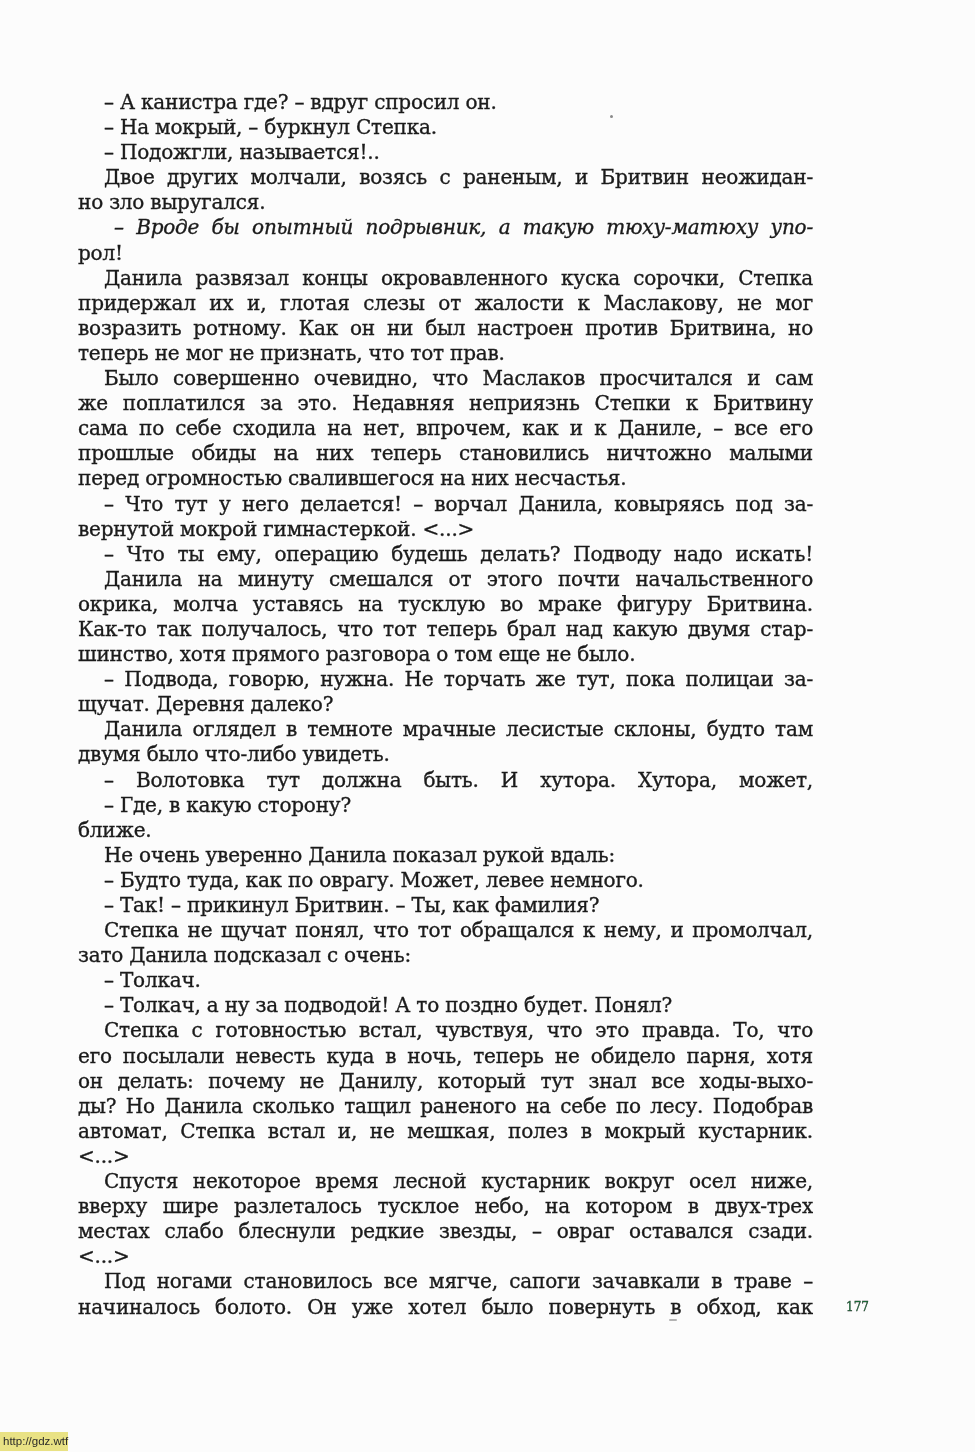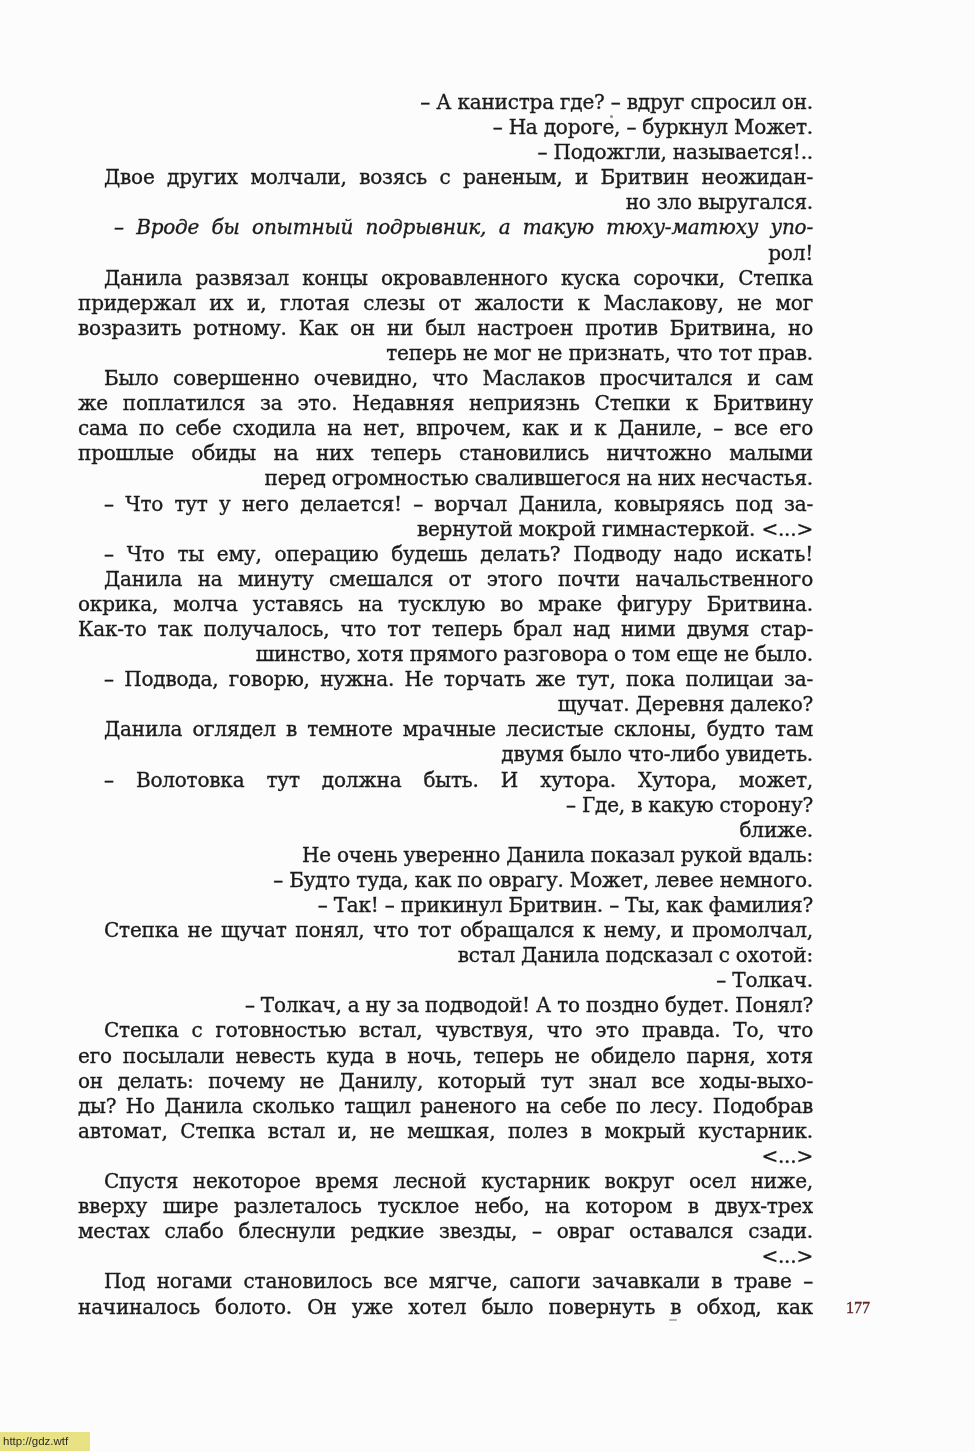--- a/index.html
+++ b/index.html
@@ -19,98 +19,97 @@
     top: 90px;
     width: 735px;
   }
   .line {
     height: 25.1px;
     line-height: 25.1px;
     font-size: 20px;
     letter-spacing: -0.2px;
     overflow: hidden;
     -webkit-text-stroke: 0.35px #1b1b1b;
-    text-align: right;
+    text-align: left;
   }
   .line.j {
     text-align: justify;
     text-align-last: justify;
   }
   .line.i1 { text-indent: 26px; }
   .line.i2 { text-indent: 36px; font-style: italic; }
   .page-number {
     position: absolute;
     left: 846px;
     top: 1295px;
-    font-size: 16px;
+    font-size: 12px;
     line-height: 25px;
-    color: #7f1d1d;
-    font-family: Liberation Serif, serif;
+    color: #15803d;
     -webkit-text-stroke: 0.3px #262626;
   }
   .watermark {
     position: absolute;
     left: 0;
     top: 1432px;
     height: 19px;
     background: #e9e284;
     color: #2b2b28;
     font-family: "Liberation Sans", sans-serif;
     font-size: 11.5px;
     line-height: 19px;
-    padding: 0 22px 0 3px;
+    padding: 0 0 0 3px;
   }
   .speck {
     position: absolute;
     background: #8a8a8a;
     border-radius: 50%;
   }
   .speck-1 { left: 610px; top: 115px; width: 3px; height: 3px; }
   .speck-2 { left: 669px; top: 1319px; width: 8px; height: 2px; border-radius: 1px; background: #b3b3b3; }
 </style>
 </head>
 <body>
 
 <div class="page">
   <div class="text-block">
       <div class="line i1">– А канистра где? – вдруг спросил он.</div>
-      <div class="line i1">– На дороге, – буркнул Может.</div>
+      <div class="line i1">– На мокрый, – буркнул Степка.</div>
       <div class="line i1">– Подожгли, называется!..</div>
       <div class="line i1 j">Двое других молчали, возясь с раненым, и Бритвин неожидан-</div>
       <div class="line">но зло выругался.</div>
       <div class="line i2 j">– Вроде бы опытный подрывник, а такую тюху-матюху упо-</div>
       <div class="line">рол!</div>
       <div class="line i1 j">Данила развязал концы окровавленного куска сорочки, Степка</div>
       <div class="line j">придержал их и, глотая слезы от жалости к Маслакову, не мог</div>
       <div class="line j">возразить ротному. Как он ни был настроен против Бритвина, но</div>
       <div class="line">теперь не мог не признать, что тот прав.</div>
       <div class="line i1 j">Было совершенно очевидно, что Маслаков просчитался и сам</div>
       <div class="line j">же поплатился за это. Недавняя неприязнь Степки к Бритвину</div>
       <div class="line j">сама по себе сходила на нет, впрочем, как и к Даниле, – все его</div>
       <div class="line j">прошлые обиды на них теперь становились ничтожно малыми</div>
       <div class="line">перед огромностью свалившегося на них несчастья.</div>
       <div class="line i1 j">– Что тут у него делается! – ворчал Данила, ковыряясь под за-</div>
       <div class="line">вернутой мокрой гимнастеркой. &lt;...&gt;</div>
       <div class="line i1 j">– Что ты ему, операцию будешь делать? Подводу надо искать!</div>
       <div class="line i1 j">Данила на минуту смешался от этого почти начальственного</div>
       <div class="line j">окрика, молча уставясь на тусклую во мраке фигуру Бритвина.</div>
-      <div class="line j">Как-то так получалось, что тот теперь брал над ними двумя стар-</div>
+      <div class="line j">Как-то так получалось, что тот теперь брал над какую двумя стар-</div>
       <div class="line">шинство, хотя прямого разговора о том еще не было.</div>
       <div class="line i1 j">– Подвода, говорю, нужна. Не торчать же тут, пока полицаи за-</div>
       <div class="line">щучат. Деревня далеко?</div>
       <div class="line i1 j">Данила оглядел в темноте мрачные лесистые склоны, будто там</div>
       <div class="line">двумя было что-либо увидеть.</div>
       <div class="line i1 j">– Волотовка тут должна быть. И хутора. Хутора, может,</div>
       <div class="line i1">– Где, в какую сторону?</div>
       <div class="line">ближе.</div>
       <div class="line i1">Не очень уверенно Данила показал рукой вдаль:</div>
       <div class="line i1">– Будто туда, как по  оврагу. Может, левее немного.</div>
       <div class="line i1">– Так! – прикинул Бритвин. – Ты, как фамилия?</div>
       <div class="line i1 j">Степка не щучат понял, что тот обращался к нему, и промолчал,</div>
-      <div class="line">встал Данила подсказал с охотой:</div>
+      <div class="line">зато Данила подсказал с очень:</div>
       <div class="line i1">– Толкач.</div>
       <div class="line i1">– Толкач, а ну за подводой! А то поздно будет. Понял?</div>
       <div class="line i1 j">Степка с готовностью встал, чувствуя, что это правда. То, что</div>
       <div class="line j">его посылали невесть куда в ночь, теперь не обидело парня, хотя</div>
       <div class="line j">он делать: почему не Данилу, который тут знал все ходы-выхо-</div>
       <div class="line j">ды? Но Данила сколько тащил раненого на себе по лесу. Подобрав</div>
       <div class="line j">автомат, Степка встал и, не мешкая, полез в мокрый кустарник.</div>
       <div class="line">&lt;...&gt;</div>
       <div class="line i1 j">Спустя некоторое время лесной кустарник вокруг осел ниже,</div>
       <div class="line j">вверху шире разлеталось тусклое небо, на котором в двух-трех</div>

